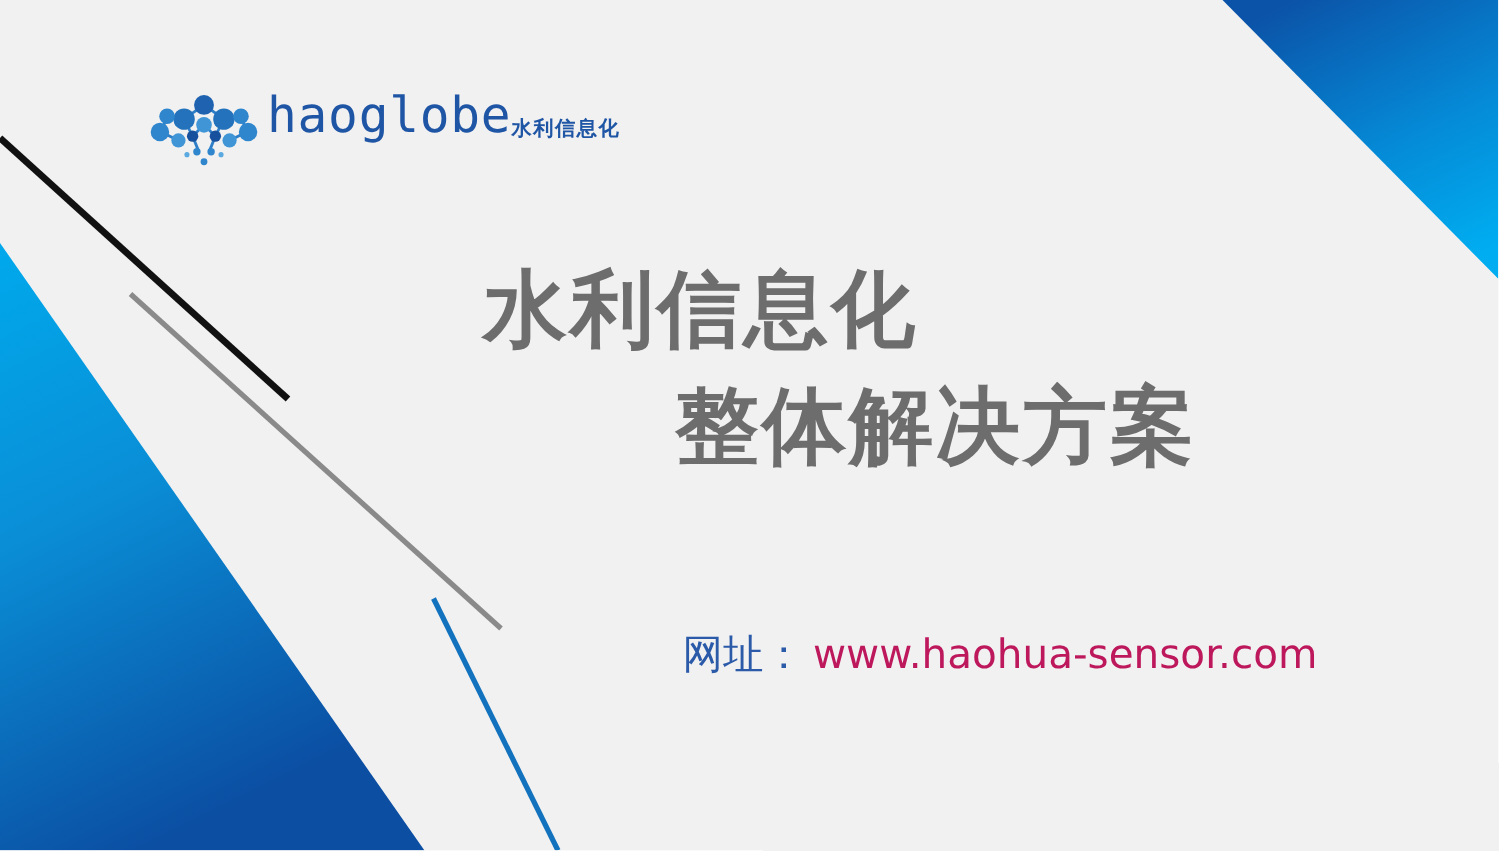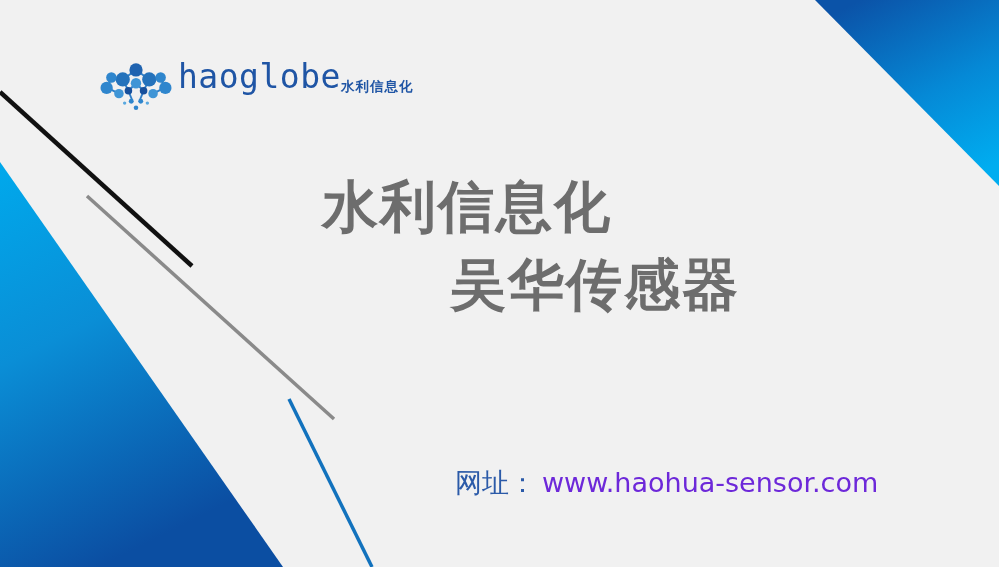--- a/index.html
+++ b/index.html
@@ -111,34 +111,33 @@
   #title-line-2 { padding-left: 450px; }
 
   
   #website-line {
     position: absolute;
     left: 455px;
     top: 420px;
     display: flex;
     align-items: baseline;
     white-space: nowrap;
-    margin-top: 46px;
   }
   #website-label {
     font-family: "DejaVu Sans", sans-serif;
     font-size: 27px;
     line-height: 34px;
     color: #2b5aa8;
     letter-spacing: 0px;
   }
   #website-url {
     font-family: "DejaVu Sans", sans-serif;
     font-size: 27px;
     line-height: 34px;
-    color: #6d28d9;
+    color: #be185d;
     margin-left: 6px;
   }
 </style>
 </head>
 <body>
 
 <div id="slide">
 
   <svg id="bl-triangle" class="shape" viewBox="0 0 999 567" preserveAspectRatio="none" xmlns="http://www.w3.org/2000/svg">
     <defs>
@@ -205,21 +204,21 @@
       <circle cx="50" cy="47" r="1.8" fill="#5aa9e0"></circle>
     </svg>
     <div id="logo-text-block">
       <div id="logo-wordmark">haoglobe</div>
       <div id="logo-subtext">水利信息化</div>
     </div>
   </div>
 
   <div id="title-block">
     <div class="title-line" id="title-line-1">水利信息化</div>
-    <div class="title-line" id="title-line-2">吴华传感器</div>
+    <div class="title-line" id="title-line-2">整体解决方案</div>
   </div>
 
   <div id="website-line">
     <span id="website-label">网址：</span>
     <span id="website-url">www.haohua-sensor.com</span>
   </div>
 
 </div>
 
 </body></html>

